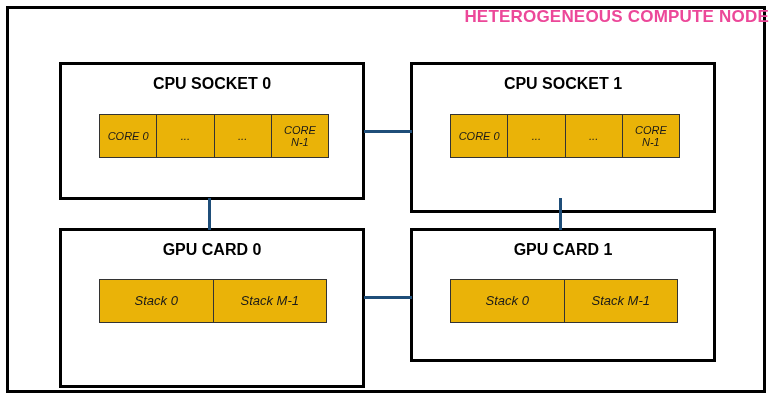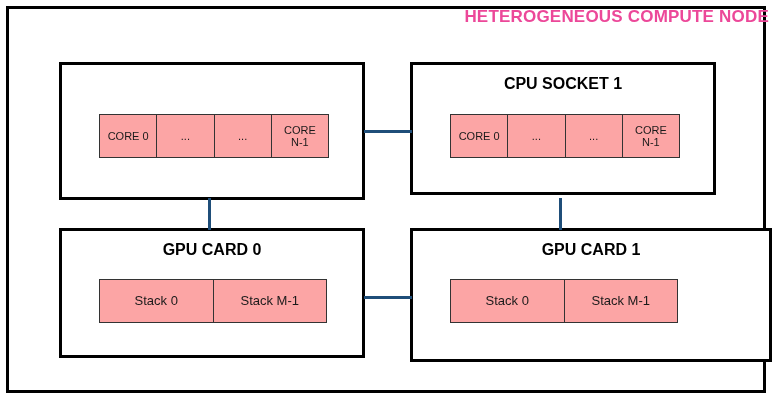--- a/index.html
+++ b/index.html
@@ -61,21 +61,22 @@
     color: #000000;
     white-space: nowrap;
   }
 
   
   .unit-strip {
     position: absolute;
     display: flex;
     box-sizing: border-box;
     border: 1px solid #333333;
-    background: #fca5a5;
+    background: #eab308;
+    font-style: italic;
   }
 
   .unit-cell {
     flex: 1 1 0;
     border-right: 1px solid #333333;
     box-sizing: border-box;
     display: flex;
     align-items: center;
     justify-content: center;
     text-align: center;
@@ -109,49 +110,50 @@
 </head>
 <body>
 
 <div id="canvas">
 
   <div class="node-frame"></div>
 
   <div class="node-title">HETEROGENEOUS COMPUTE NODE</div>
 
   <div class="block" style="left:59px; top:62px; width:306px; height:138px;">
+    <div class="block-title">CPU SOCKET 0</div>
     <div class="unit-strip core-strip" style="left:37px; top:49px; width:230px; height:44px;">
       <div class="unit-cell">CORE 0</div>
       <div class="unit-cell">...</div>
       <div class="unit-cell">...</div>
       <div class="unit-cell">CORE
 N-1</div>
     </div>
   </div>
 
-  <div class="block" style="left:410px; top:62px; width:306px; height:133px;">
+  <div class="block" style="left:410px; top:62px; width:306px; height:151px;">
     <div class="block-title">CPU SOCKET 1</div>
     <div class="unit-strip core-strip" style="left:37px; top:49px; width:230px; height:44px;">
       <div class="unit-cell">CORE 0</div>
       <div class="unit-cell">...</div>
       <div class="unit-cell">...</div>
       <div class="unit-cell">CORE
 N-1</div>
     </div>
   </div>
 
-  <div class="block" style="left:59px; top:228px; width:306px; height:130px;">
+  <div class="block" style="left:59px; top:228px; width:306px; height:160px;">
     <div class="block-title">GPU CARD 0</div>
     <div class="unit-strip stack-strip" style="left:37px; top:48px; width:228px; height:44px;">
       <div class="unit-cell">Stack 0</div>
       <div class="unit-cell">Stack M-1</div>
     </div>
   </div>
 
-  <div class="block" style="left:410px; top:228px; width:362px; height:134px;">
+  <div class="block" style="left:410px; top:228px; width:306px; height:134px;">
     <div class="block-title">GPU CARD 1</div>
     <div class="unit-strip stack-strip" style="left:37px; top:48px; width:228px; height:44px;">
       <div class="unit-cell">Stack 0</div>
       <div class="unit-cell">Stack M-1</div>
     </div>
   </div>
 
   <div class="conn-h" style="left:364px; top:130px; width:48px;"></div>
 
   <div class="conn-h" style="left:364px; top:296px; width:48px;"></div>

